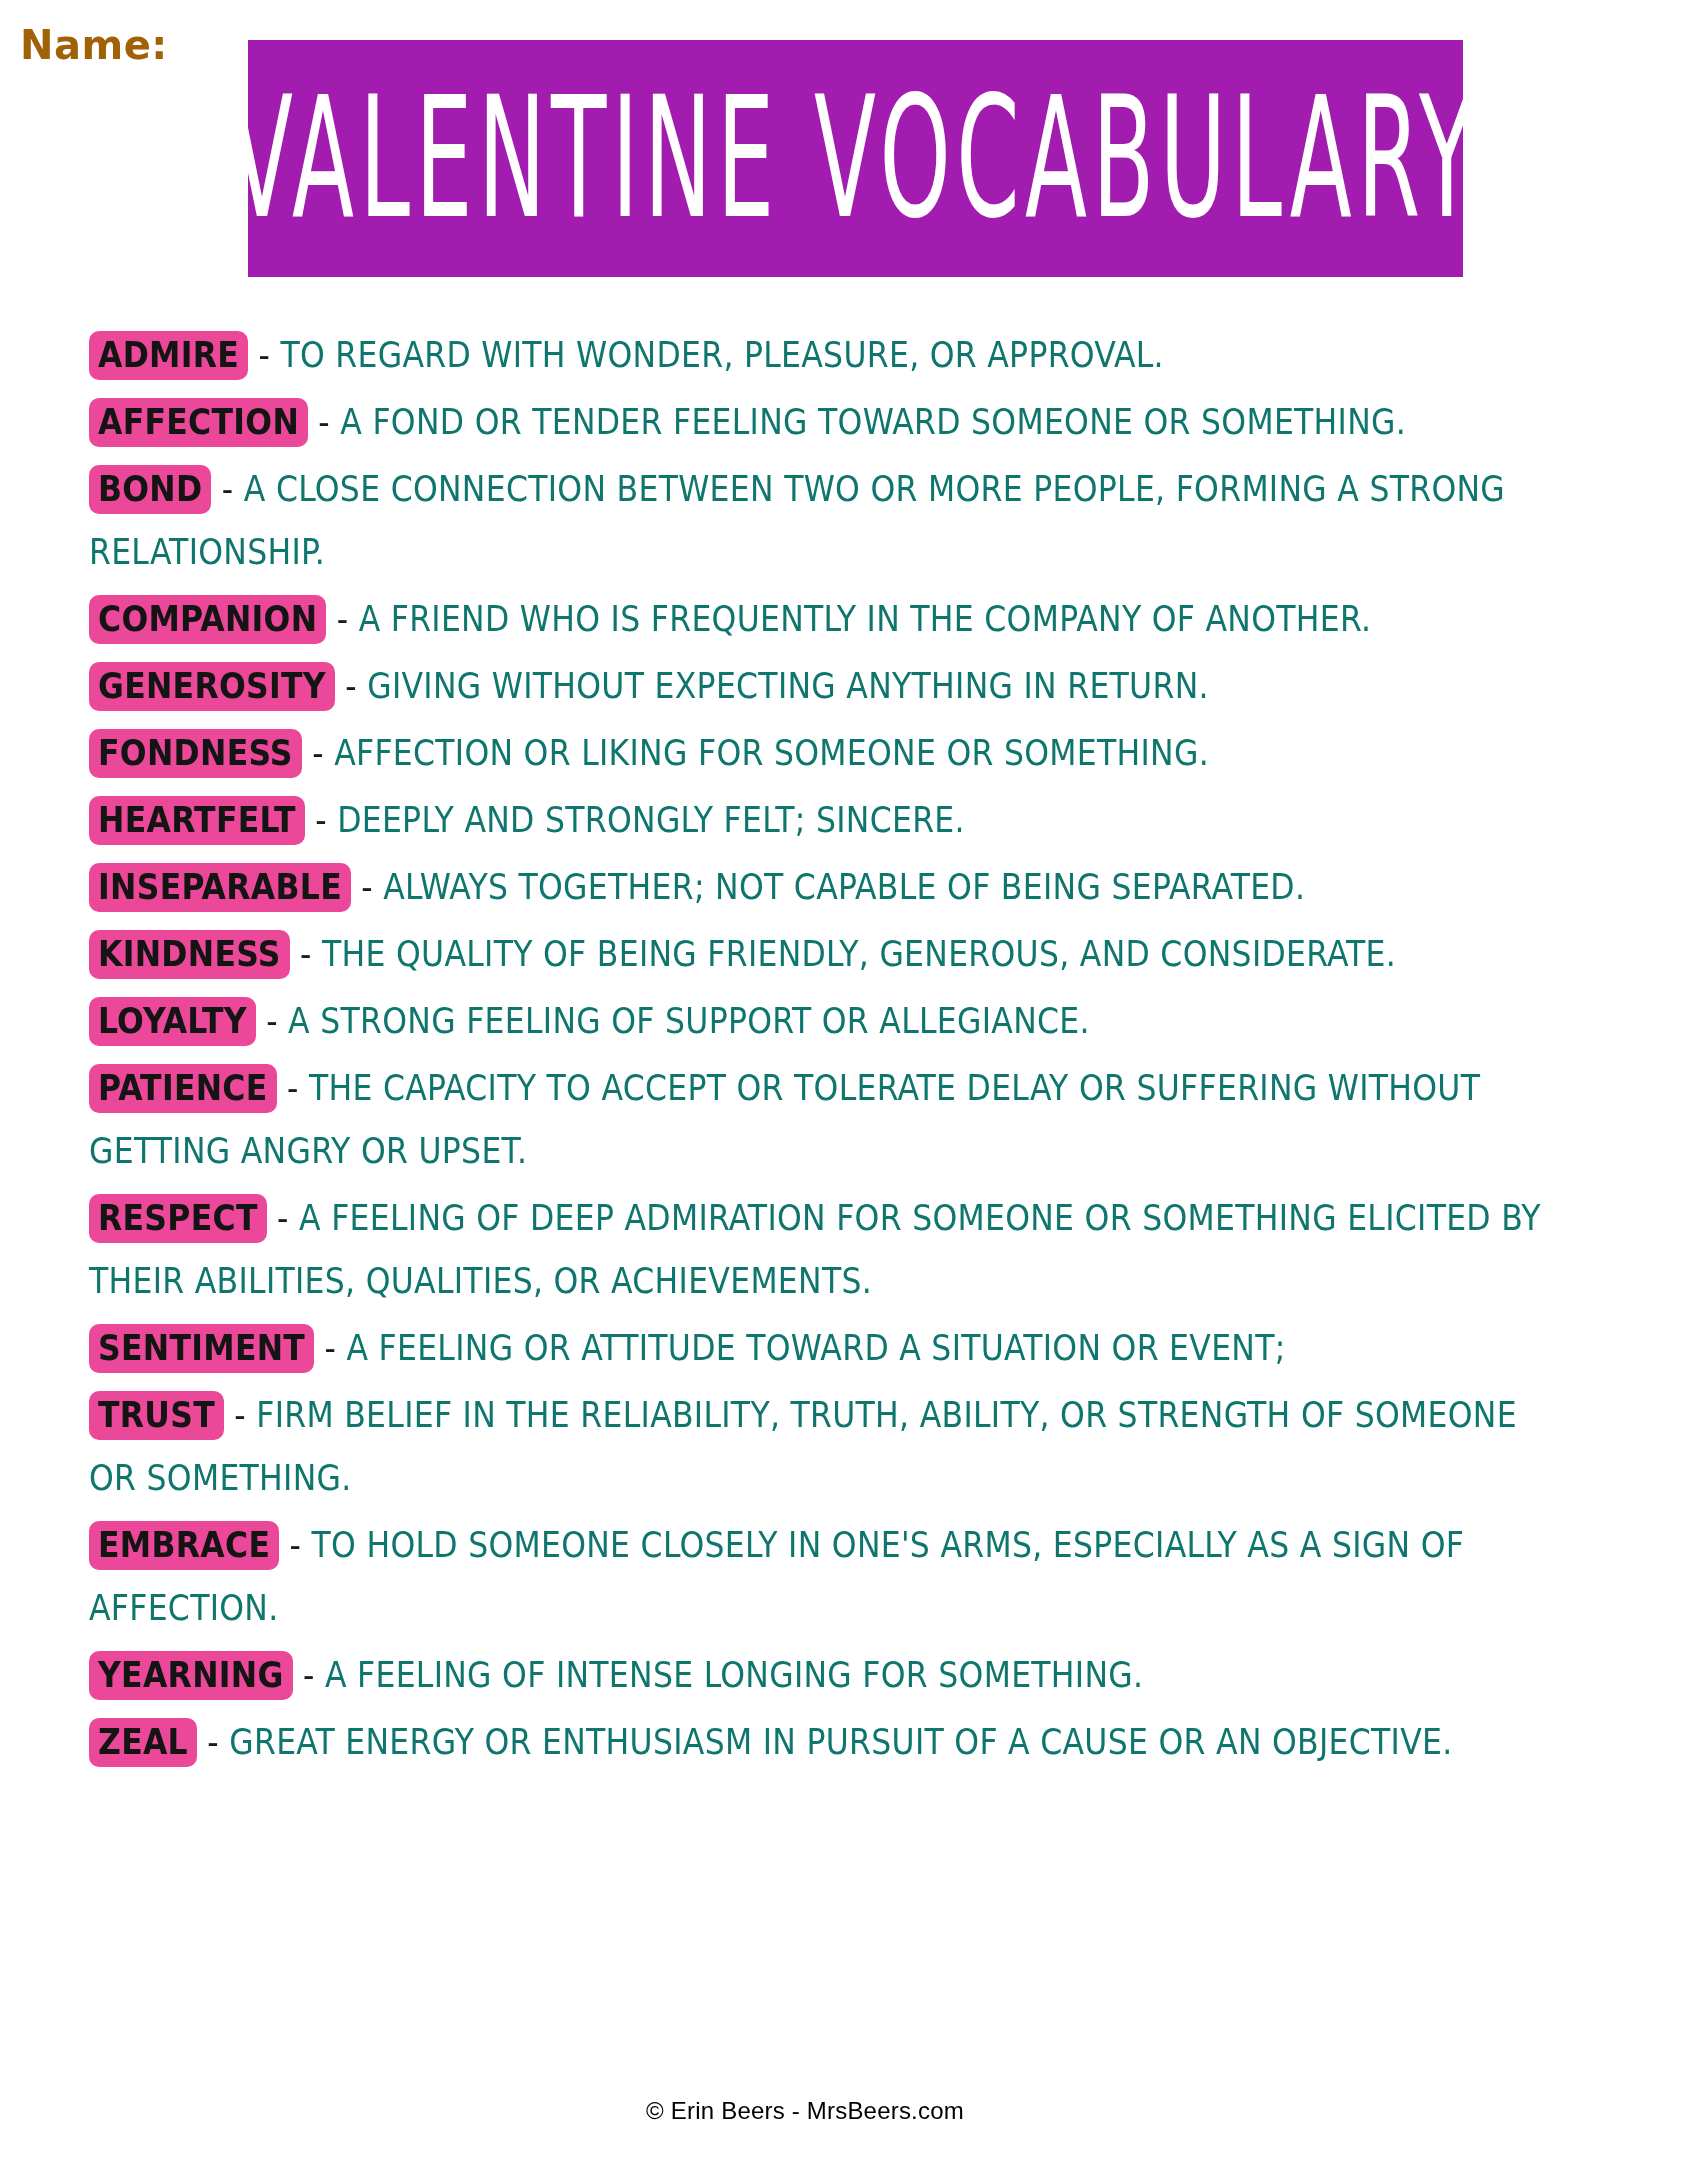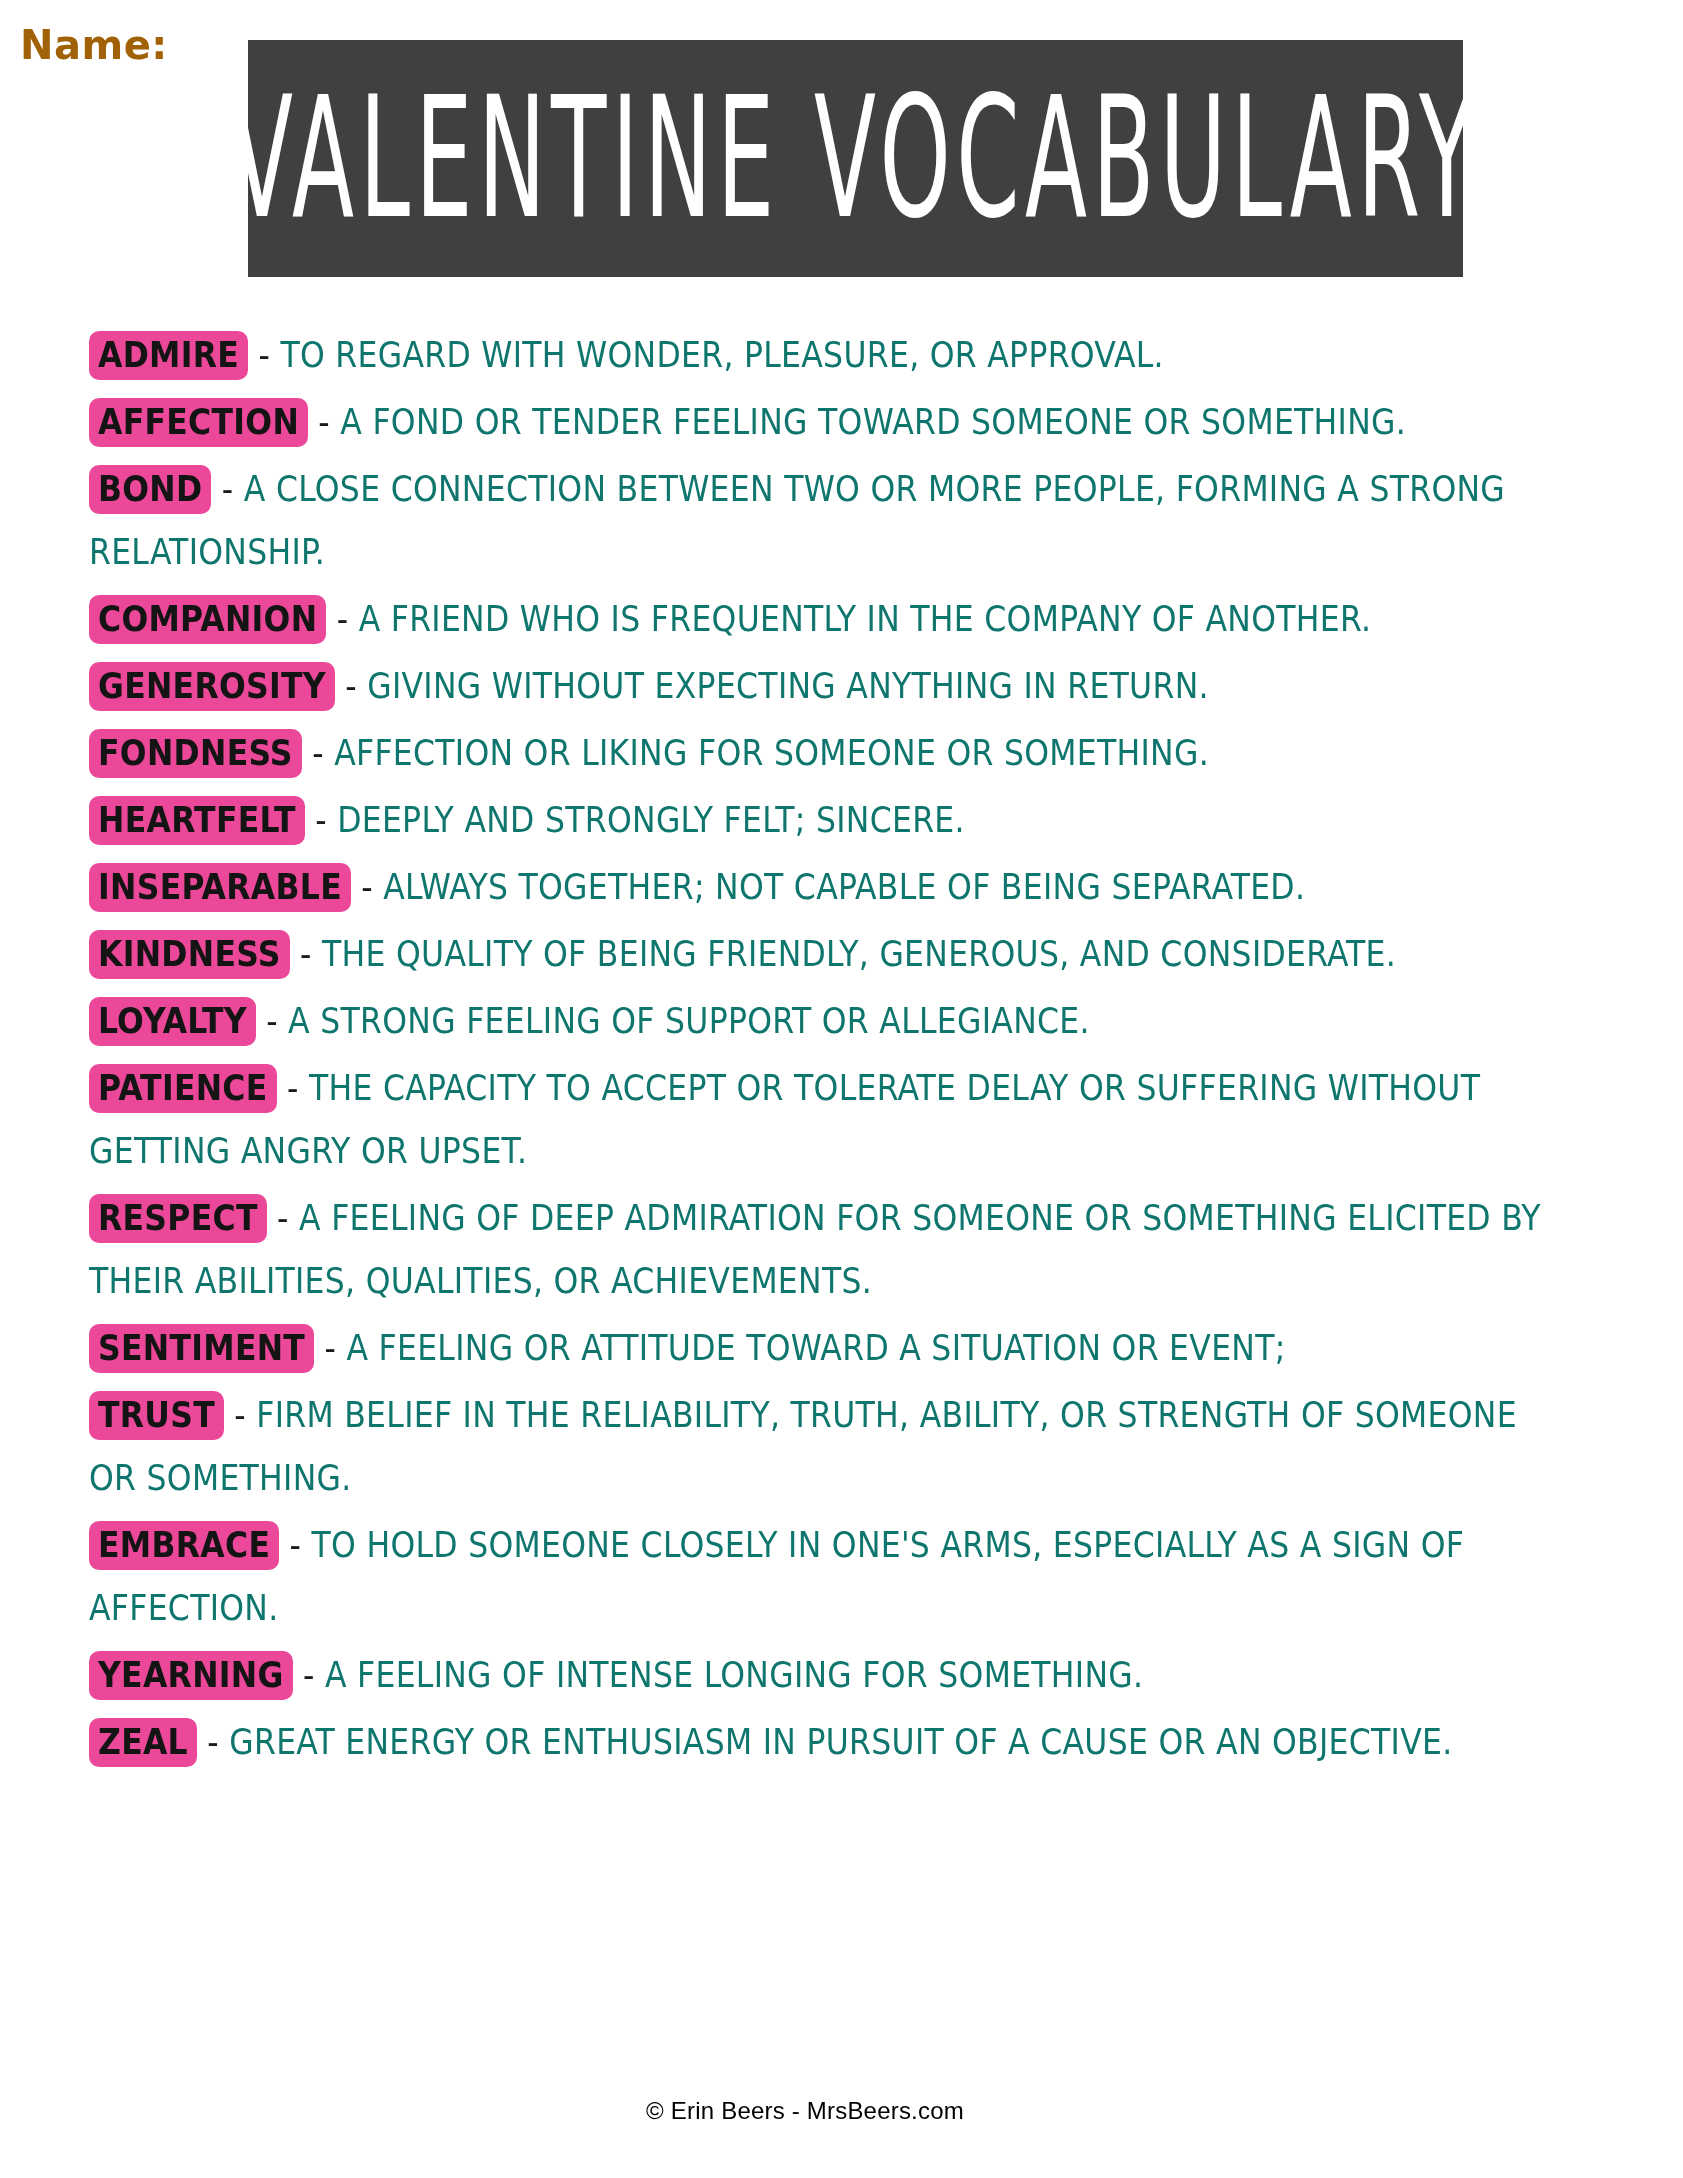--- a/index.html
+++ b/index.html
@@ -35,21 +35,21 @@
     color: #a16207;
     white-space: nowrap;
   }
 
   .title-banner {
     position: absolute;
     left: 248px;
     top: 40px;
     width: 1215px;
     height: 237px;
-    background: #404040;
+    background: #a21caf;
     display: flex;
     align-items: center;
     justify-content: center;
     overflow: hidden;
   }
 
   .title-text {
     color: #ffffff;
     font-family: "DejaVu Sans Condensed", "Liberation Sans Narrow", "Liberation Sans", sans-serif;
     font-weight: 300;

